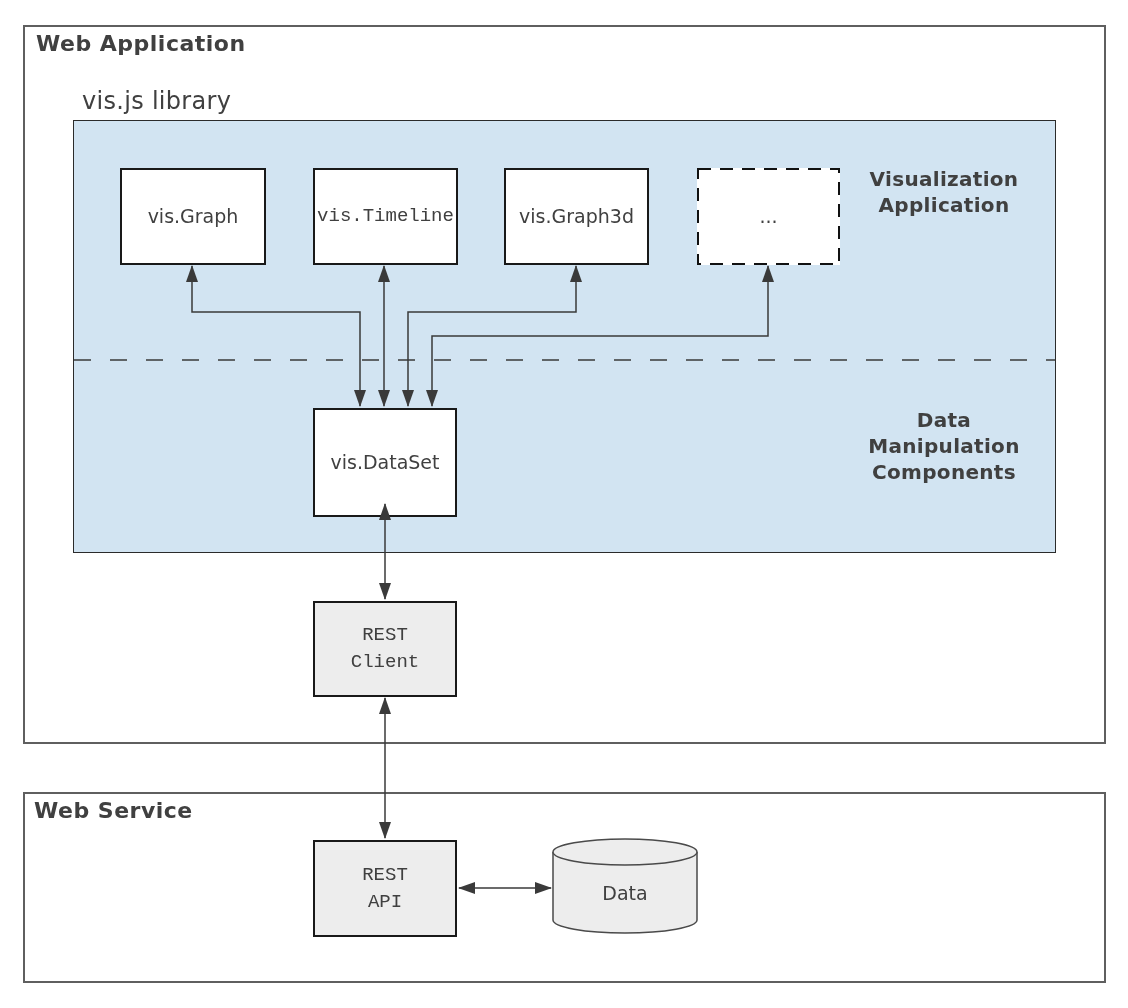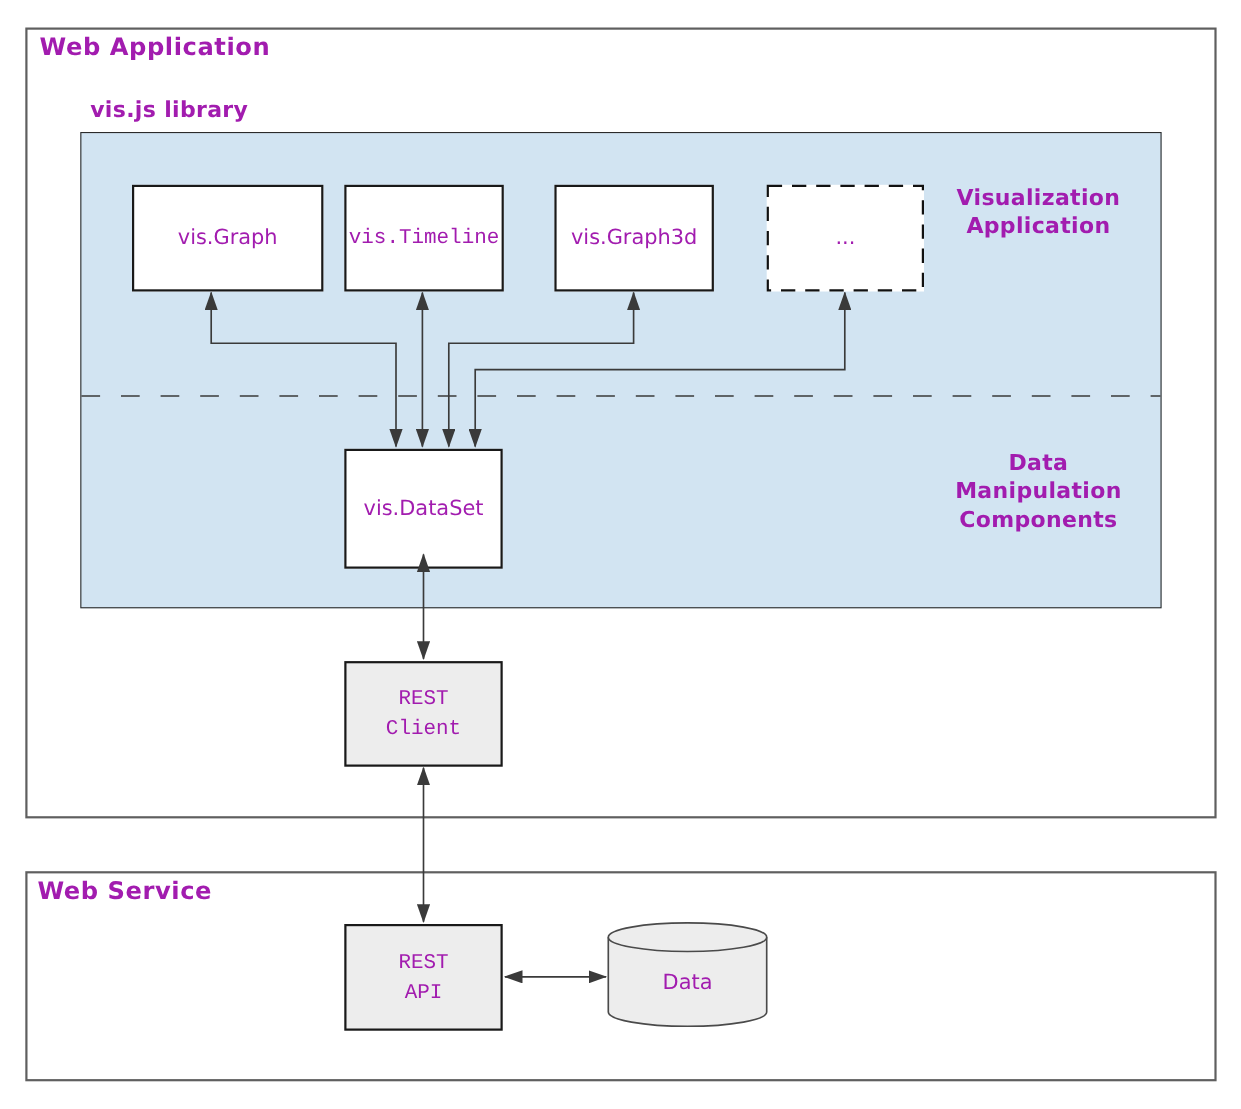--- a/index.html
+++ b/index.html
@@ -7,39 +7,39 @@
     padding: 0;
     background: #ffffff;
     font-family: "DejaVu Sans", "Liberation Sans", sans-serif;
   }
   #canvas {
     position: relative;
     width: 1128px;
     height: 1008px;
     background: #ffffff;
     overflow: hidden;
-    color: #a21caf;
+    color: #404040;
   }
   .panel {
     position: absolute;
     border: 2px solid #5f5f5f;
     background: #ffffff;
     box-sizing: border-box;
   }
   .panel-title {
     position: absolute;
     font-size: 22px;
     font-weight: bold;
     letter-spacing: 0.5px;
     white-space: pre;
   }
   .sub-title {
     position: absolute;
-    font-size: 20px;
-    font-weight: bold;
+    font-size: 24px;
+    font-weight: normal;
     letter-spacing: 0.3px;
   }
   .blue-panel {
     position: absolute;
     background: #d2e4f2;
     border: 1.5px solid #2b2b2b;
     box-sizing: border-box;
   }
   .node {
     position: absolute;
@@ -93,21 +93,21 @@
   <div class="sub-title" style="left:82px; top:87px;">vis.js library</div>
   <div class="blue-panel" style="left:73px; top:120px; width:983px; height:433px;"></div>
 
   <svg class="layer" width="1128" height="1008">
     <g>
       <path d="M553,852 L553,920 A72,13 0 0 0 697,920 L697,852" fill="#ededed" stroke="#4a4a4a" stroke-width="1.5"></path>
       <ellipse cx="625" cy="852" rx="72" ry="13" fill="#ededed" stroke="#4a4a4a" stroke-width="1.5"></ellipse>
     </g>
   </svg>
 
-  <div class="node" style="left:120px; top:168px; width:174px; height:97px;">
+  <div class="node" style="left:120px; top:168px; width:146px; height:97px;">
     <span>vis.Graph</span>
   </div>
   <div class="node" style="left:313px; top:168px; width:145px; height:97px;font-family:Liberation Mono, monospace;">
     <span>vis.Timeline</span>
   </div>
   <div class="node" style="left:504px; top:168px; width:145px; height:97px;align-items:center;">
     <span>vis.Graph3d</span>
   </div>
 
   <div class="node borderless" style="left:697px; top:168px; width:143px; height:97px;">

